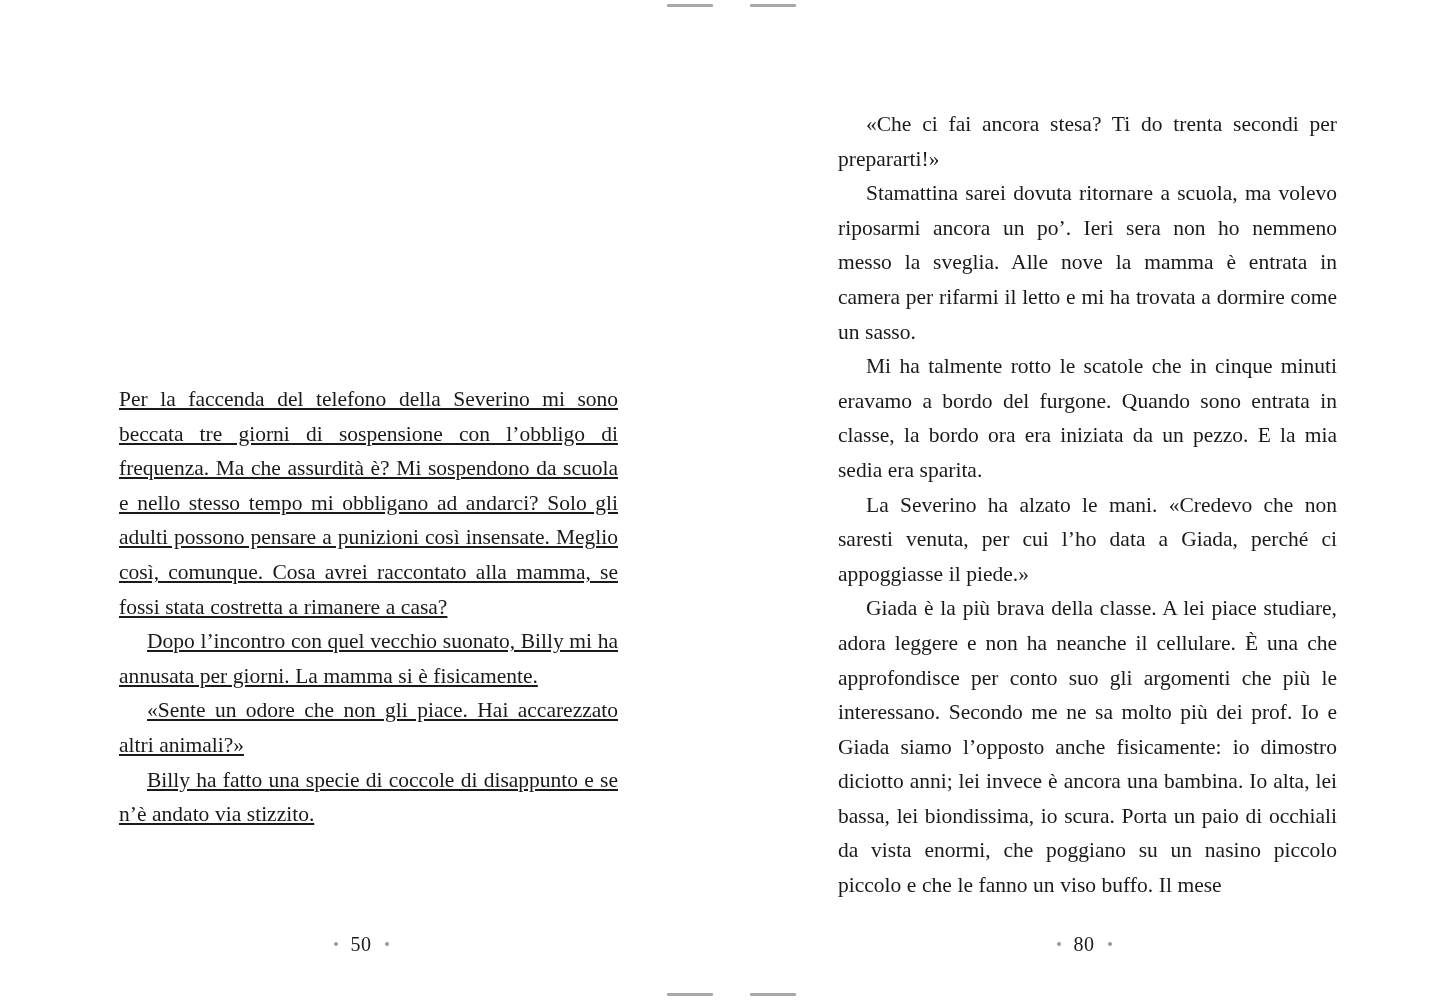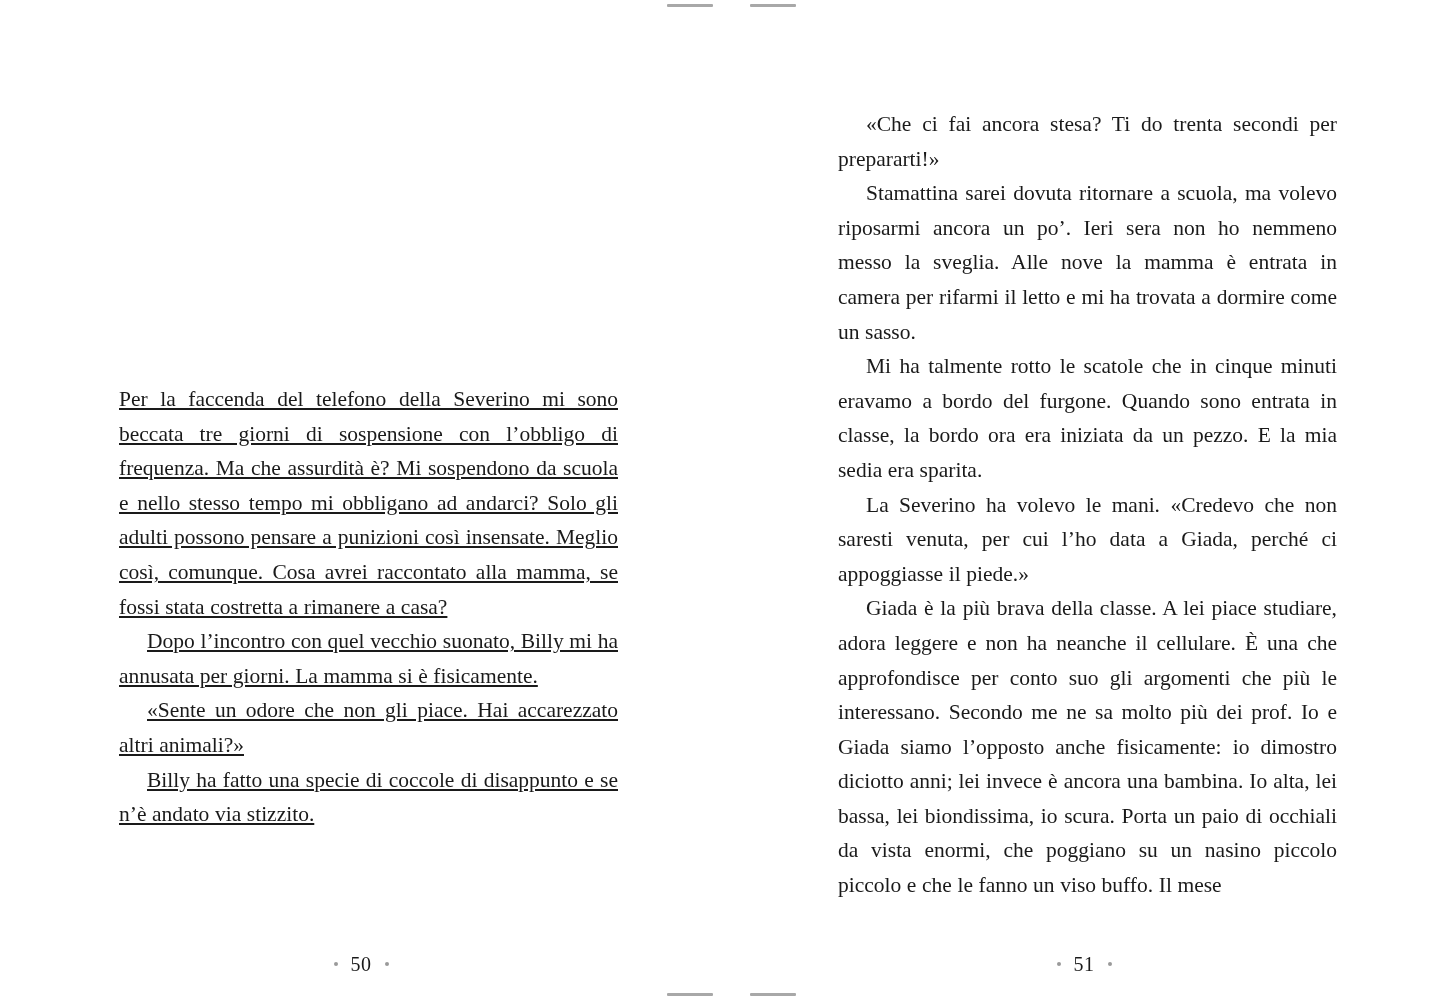--- a/index.html
+++ b/index.html
@@ -72,21 +72,21 @@
     text-indent: 0;
   }
   
   .text-block p:last-child {
     text-align: justify;
   }
 
   
   .folio {
     position: absolute;
-    top: 953px;
+    top: 933px;
     width: 100%;
     text-align: center;
     font-size: 20px;
     letter-spacing: 0.5px;
     color: #1a1a1a;
   }
   .folio .dot {
     display: inline-block;
     width: 4px;
     height: 4px;
@@ -123,22 +123,22 @@
       <div class="folio">
         <span class="dot"></span><span class="num">50</span><span class="dot"></span>
       </div>
     </div>
 
     <div class="book-page right">
       <div class="text-block">
         <p>«Che ci fai ancora stesa? Ti do trenta secondi per prepararti!»</p>
         <p>Stamattina sarei dovuta ritornare a scuola, ma volevo riposarmi ancora un po’. Ieri sera non ho nemmeno messo la sveglia. Alle nove la mamma è entrata in camera per rifarmi il letto e mi ha trovata a dormire come un sasso.</p>
         <p>Mi ha talmente rotto le scatole che in cinque minuti eravamo a bordo del furgone. Quando sono entrata in classe, la bordo ora era iniziata da un pezzo. E la mia sedia era sparita.</p>
-        <p>La Severino ha volevo le mani. «Credevo che non saresti venuta, per cui l’ho data a Giada, perché ci appoggiasse il piede.»</p>
+        <p>La Severino ha alzato le mani. «Credevo che non saresti venuta, per cui l’ho data a Giada, perché ci appoggiasse il piede.»</p>
         <p>Giada è la più brava della classe. A lei piace studiare, adora leggere e non ha neanche il cellulare. È una che approfondisce per conto suo gli argomenti che più le interessano. Secondo me ne sa molto più dei prof. Io e Giada siamo l’opposto anche fisicamente: io dimostro diciotto anni; lei invece è ancora una bambina. Io alta, lei bassa, lei biondissima, io scura. Porta un paio di occhiali da vista enormi, che poggiano su un nasino piccolo piccolo e che le fanno un viso buffo. Il mese</p>
       </div>
       <div class="folio">
-        <span class="dot"></span><span class="num">51</span><span class="dot"></span>
+        <span class="dot"></span><span class="num">80</span><span class="dot"></span>
       </div>
     </div>
 
   </div>
 </div>
 
 </body></html>

